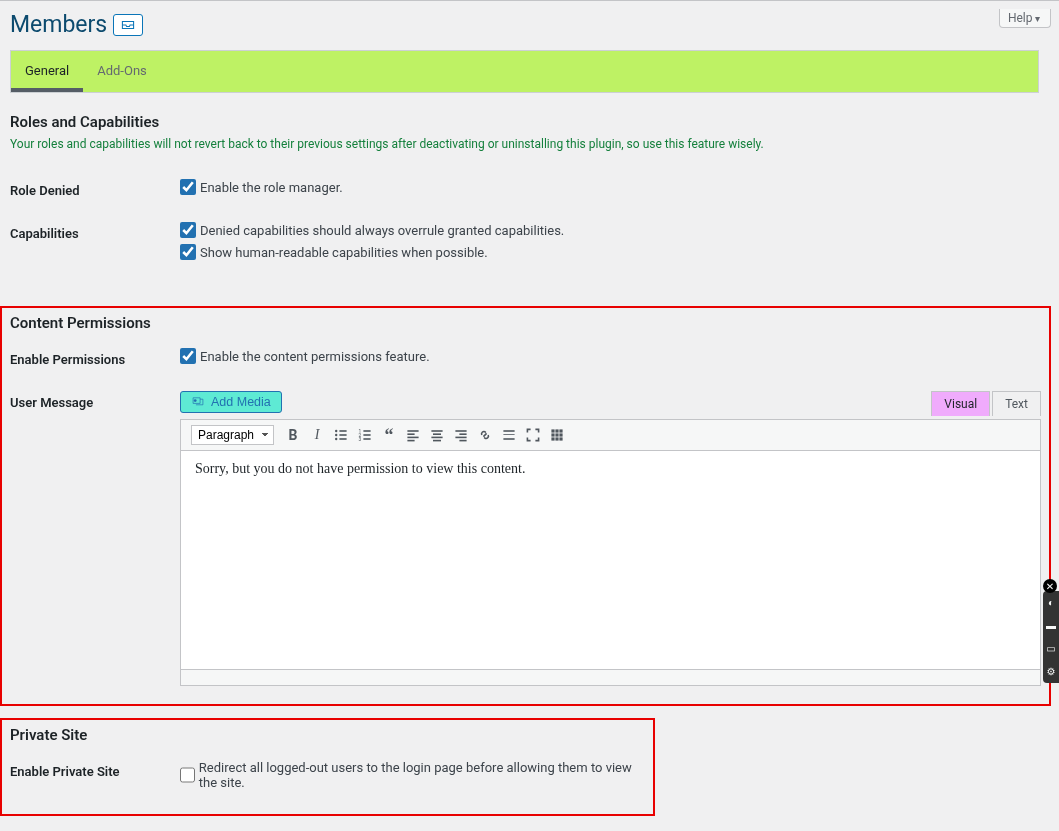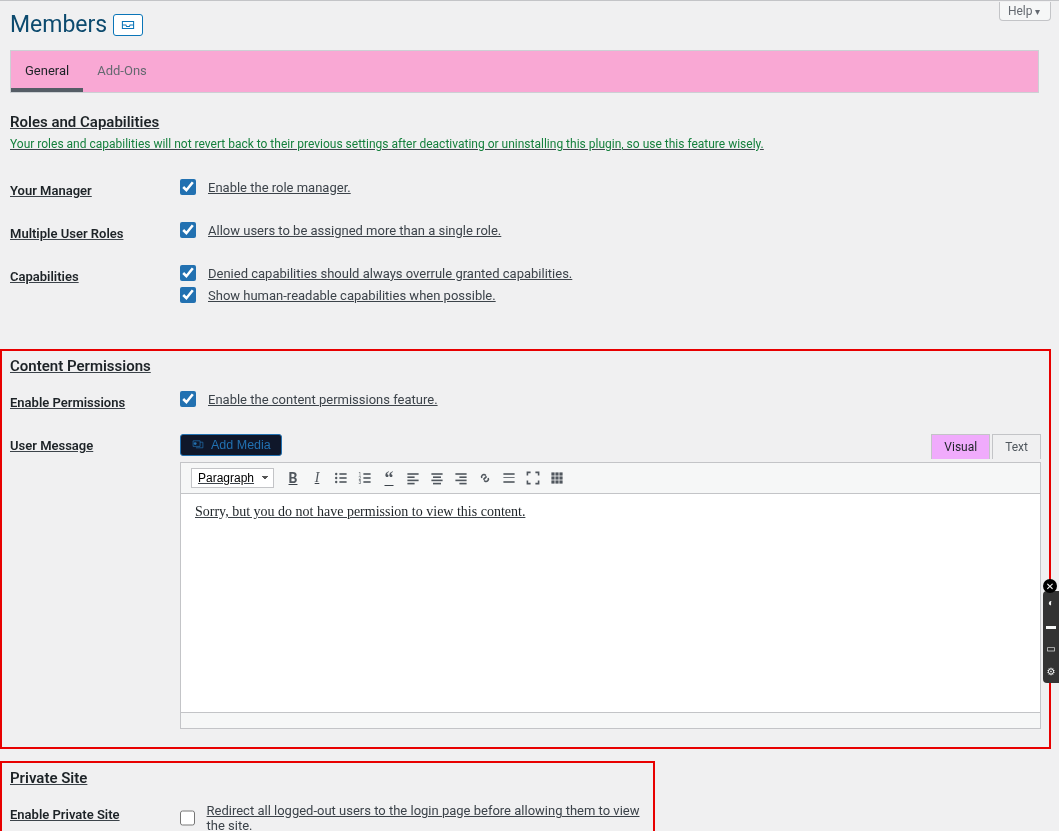--- a/index.html
+++ b/index.html
@@ -9,21 +9,21 @@
   color: #3c434a;
   background: #f0f0f1;
   width: 1059px;
   height: 831px;
   overflow: hidden;
   position: relative;
   border-top: 1px solid #c3c4c7;
 }
 .help-tab {
   position: absolute;
-  top: 1px;
+  top: 8px;
   right: 8px;
   background: #f6f7f7;
   border: 1px solid #c3c4c7;
   border-top: none;
   border-radius: 0 0 4px 4px;
   padding: 2px 10px 2px 8px;
   font-size: 12px;
   color: #646970;
   cursor: pointer;
 }
@@ -47,37 +47,37 @@
   justify-content: center;
   width: 30px;
   height: 22px;
   border: 1px solid #0a75b8;
   border-radius: 3px;
   color: #0a75b8;
   background: #fff;
 }
 .nav-tab-wrapper {
   border: 1px solid #ccd0d4;
-  background: #f9a8d4;
+  background: #bef264;
   display: flex;
   padding: 0;
   margin-bottom: 20px;
 }
 .nav-tab {
   padding: 12px 14px 10px;
   font-size: 13px;
   color: #646970;
   cursor: pointer;
   border-bottom: 4px solid transparent;
 }
 .nav-tab.active {
   color: #1d2327;
   border-bottom-color: #555d66;
 }
-.section { margin-bottom: 30px; text-decoration: underline; }
+.section { margin-bottom: 30px; }
 .section-title {
   font-size: 15px;
   font-weight: 600;
   color: #1d2327;
   margin-bottom: 6px;
 }
 .section-desc {
   font-size: 12px;
   color: #15803d;
   margin-bottom: 18px;
@@ -86,21 +86,21 @@
 .form-table th {
   width: 170px;
   text-align: left;
   font-weight: 600;
   font-size: 13px;
   color: #1d2327;
   padding: 14px 10px 14px 0;
   vertical-align: top;
 }
 .form-table td { padding: 10px 0; font-size: 13px; vertical-align: top; }
-.checkbox-row { display: flex; align-items: center; gap: 12px; margin-bottom: 6px; }
+.checkbox-row { display: flex; align-items: center; gap: 4px; margin-bottom: 6px; }
 .checkbox-row input[type="checkbox"] {
   width: 16px; height: 16px;
   accent-color: #2271b1;
   cursor: pointer;
 }
 .checkbox-row label { cursor: pointer; color: #3c434a; }
 .highlight-red {
   border: 2px solid #e80000;
   padding: 6px 8px 8px;
   margin-left: -10px;
@@ -111,21 +111,21 @@
   border: 2px solid #e80000;
   padding: 6px 8px 8px;
   margin-left: -10px;
   margin-bottom: 12px;
   width: 655px;
 }
 .add-media-btn {
   display: inline-flex;
   align-items: center;
   gap: 6px;
-  background: #0f172a;
+  background: #5eead4;
   border: 1px solid #2271b1;
   border-radius: 3px;
   padding: 3px 10px;
   font-size: 12.5px;
   color: #2271b1;
   cursor: pointer;
   margin-bottom: 6px;
 }
 .editor-wrap { position: relative; }
 .editor-tabs {
@@ -238,34 +238,25 @@
     <div class="nav-tab active">General</div>
     <div class="nav-tab">Add-Ons</div>
   </div>
 
   <div class="section">
     <h2 class="section-title">Roles and Capabilities</h2>
     <p class="section-desc">Your roles and capabilities will not revert back to their previous settings after deactivating or uninstalling this plugin, so use this feature wisely.</p>
     <table class="form-table">
       <tbody>
           <tr>
-        <th>Your Manager</th>
+        <th>Role Denied</th>
         <td>
           <div class="checkbox-row">
             <input type="checkbox" checked="" style="">
             <label>Enable the role manager.</label>
-          </div>
-        </td>
-      </tr>
-      <tr>
-        <th>Multiple User Roles</th>
-        <td>
-          <div class="checkbox-row">
-            <input type="checkbox" checked="" style="">
-            <label>Allow users to be assigned more than a single role.</label>
           </div>
         </td>
       </tr>
       <tr>
         <th>Capabilities</th>
         <td>
           <div class="checkbox-row">
             <input type="checkbox" checked="" style="">
             <label>Denied capabilities should always overrule granted capabilities.</label>
           </div>

